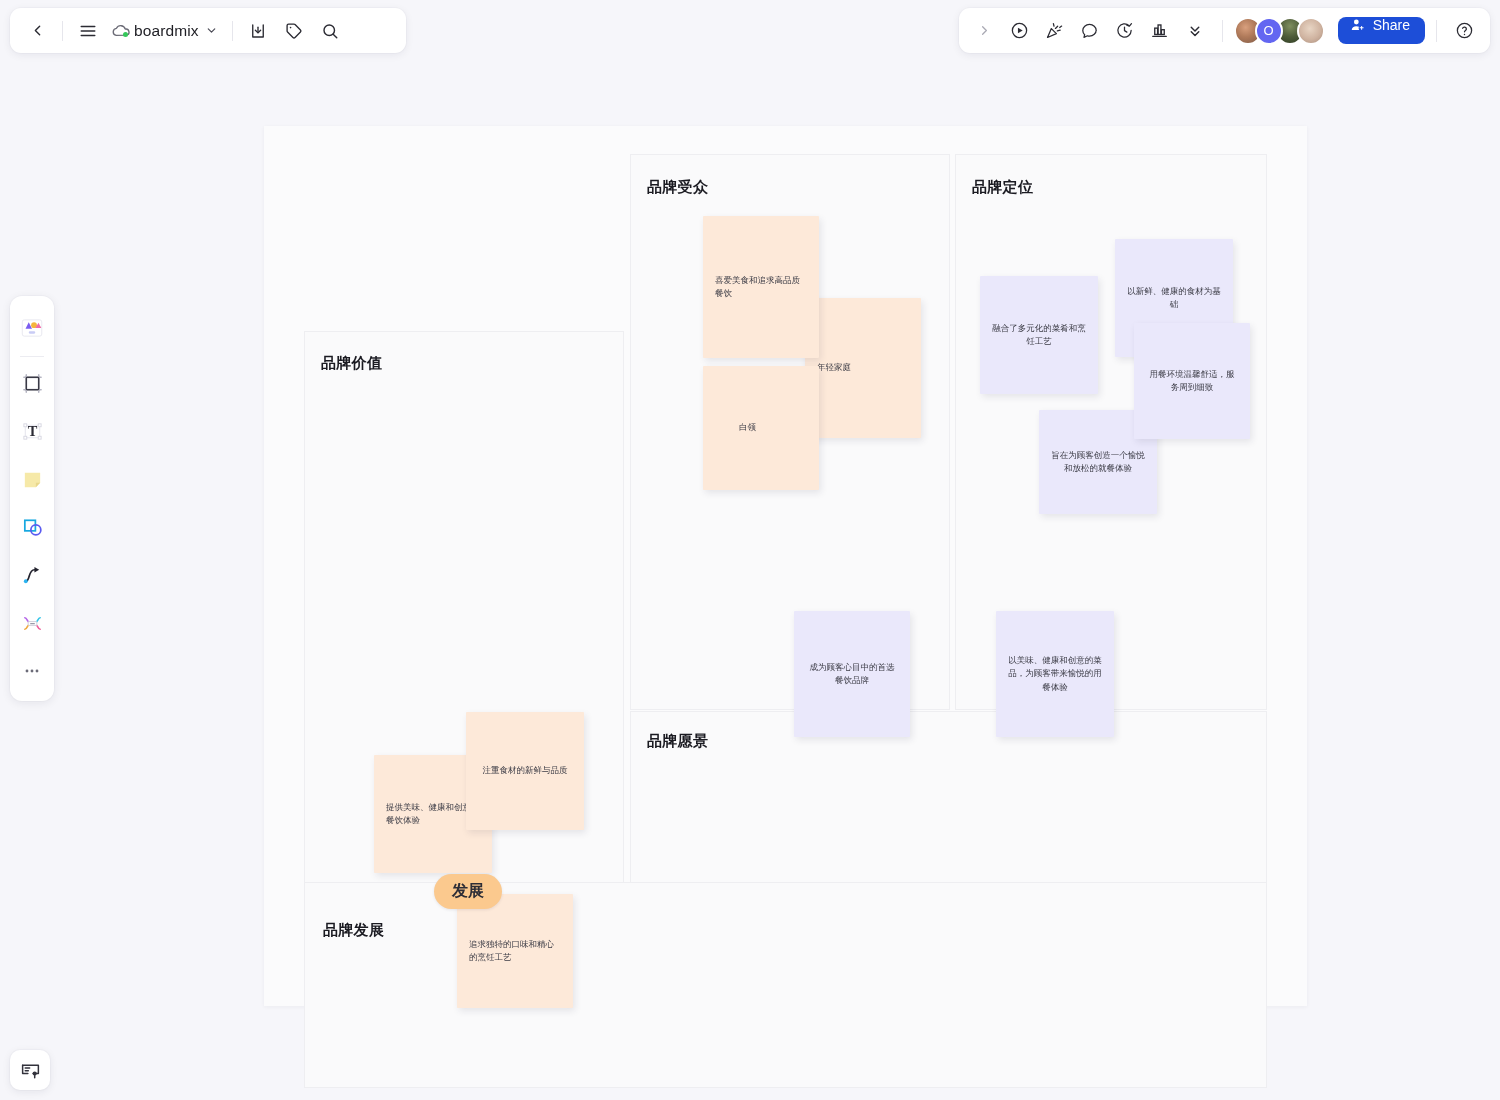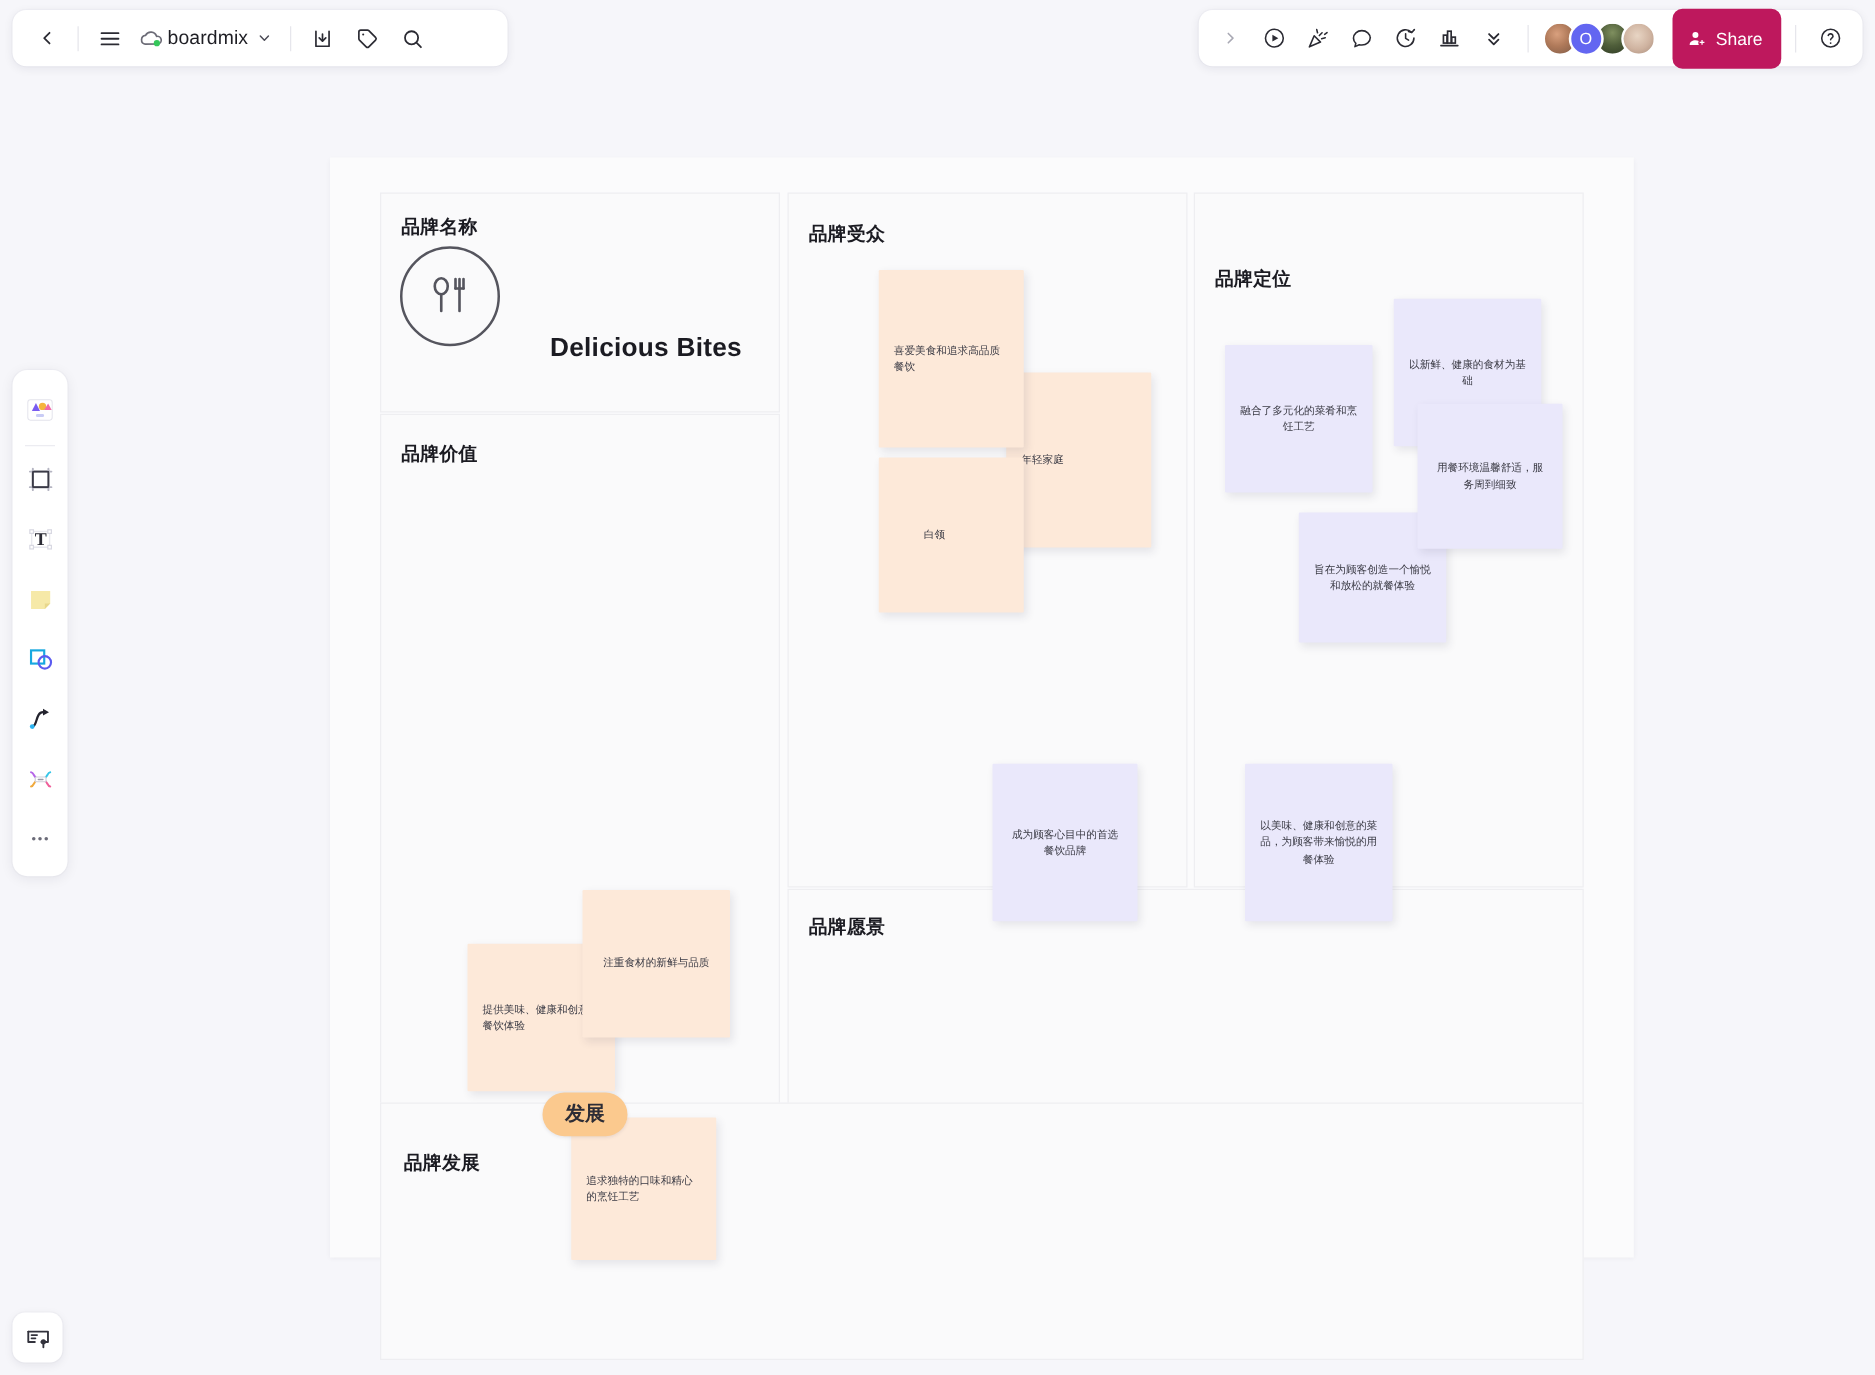--- a/index.html
+++ b/index.html
@@ -56,23 +56,23 @@
   .avatar:first-child { margin-left: 0; }
   .avatar.a1 { background: radial-gradient(circle at 40% 35%, #d9a07e 0%, #b07a5a 45%, #7d5a46 100%); }
   .avatar.a2 {
     background: #6366f1; color: #fff; display: flex; align-items: center;
     justify-content: center; font-size: 13px; font-weight: 500; z-index: 3;
   }
   .avatar.a3 { background: radial-gradient(circle at 50% 30%, #7f8f5f 0%, #4f5e3a 50%, #2f3b24 100%); }
   .avatar.a4 { background: radial-gradient(circle at 45% 40%, #e8d5c4 0%, #cfb3a0 55%, #a98d7c 100%); }
 
   .share-btn {
-    display: flex; align-items: center; gap: 7px;
-    height: 48px; padding: 0 15px 0 12px;
-    background: #be185d; border-radius: 8px;
+    display: flex; align-items: flex-start; gap: 7px;
+    height: 27px; padding: 0 15px 0 12px;
+    background: #1d4ed8; border-radius: 8px;
     color: #fff; font-size: 14px; cursor: pointer; flex: none;
   }
 
   
   .rail {
     position: absolute; left: 10px; top: 296px;
     width: 44px; background: #fff; border-radius: 12px;
     box-shadow: 0 2px 10px rgba(20,20,50,.08), 0 0 0 1px rgba(20,20,50,.02);
     padding: 8px 0 6px; display: flex; flex-direction: column; align-items: center;
   }
@@ -343,50 +343,37 @@
       <path d="M3 6v9.5h6"></path>
     <line x1="6" y1="9.2" x2="11" y2="9.2"></line>
       <line x1="6" y1="12.2" x2="9.5" y2="12.2"></line>
     <circle cx="16.8" cy="15.4" r="2.4" fill="currentColor" stroke="none"></circle>
     <path d="M16.8 17.8v2.6"></path>
   </svg>
 </div>
 
 <div class="frame">
 
-  <div class="panel" id="p-name">
-    <div class="panel-title" style="left:16px; top:17px;">品牌名称</div>
-    <div class="logo-circle" style="left:15px; top:42px;">
-      <svg width="44" height="44" viewBox="0 0 44 44" fill="none" stroke="#55555e" stroke-width="2.1" stroke-linecap="round" stroke-linejoin="round">
-        <ellipse cx="15" cy="14" rx="5.2" ry="6.4"></ellipse>
-        <path d="M15 20.4v13.4"></path>
-        <path d="M26.4 8.2v7.6M29.6 8.2v7.6M32.8 8.2v7.6"></path>
-        <path d="M26.4 15.8h6.4"></path>
-        <path d="M29.6 15.8v18"></path>
-      </svg>
-    </div>
-    <div class="brand-name" style="left:135px; top:112px;">Delicious Bites</div>
-  </div>
 
   <div class="panel" id="p-value">
     <div class="panel-title" style="left:16px; top:22px;">品牌价值</div>
   </div>
   <div class="note orange" style="left:202px; top:586px; width:118px; height:118px; z-index:6;text-align:right;">注重食材的新鲜与品质</div>
   <div class="note orange left-align" style="left:94px; top:629px; width:118px; height:118px; z-index:5;">提供美味、健康和创意的餐饮体验</div>
   <div class="note orange left-align" style="left:177px; top:768px; width:116px; height:114px; z-index:5;">追求独特的口味和精心的烹饪工艺</div>
 
   <div class="panel" id="p-audience">
     <div class="panel-title" style="left:16px; top:23px;">品牌受众</div>
   </div>
   <div class="note orange left-align" style="left:423px; top:90px; width:116px; height:142px; z-index:6;">喜爱美食和追求高品质餐饮</div>
   <div class="note orange left-align" style="left:525px; top:172px; width:116px; height:140px; z-index:5;">年轻家庭</div>
   <div class="note orange left-align" style="left:423px; top:240px; width:116px; height:124px; z-index:7;padding-left:36px;">白领</div>
 
   <div class="panel" id="p-position">
-    <div class="panel-title" style="left:16px; top:23px;margin-top:36px;">品牌定位</div>
+    <div class="panel-title" style="left:16px; top:23px;">品牌定位</div>
   </div>
   <div class="note purple" style="left:716px; top:150px; width:118px; height:118px; z-index:5;">融合了多元化的菜肴和烹饪工艺</div>
   <div class="note purple" style="left:851px; top:113px; width:118px; height:118px; z-index:5;">以新鲜、健康的食材为基础</div>
   <div class="note purple" style="left:870px; top:197px; width:116px; height:116px; z-index:7;">用餐环境温馨舒适，服务周到细致</div>
   <div class="note purple" style="left:775px; top:284px; width:118px; height:104px; z-index:6;">旨在为顾客创造一个愉悦和放松的就餐体验</div>
 
   <div class="panel" id="p-vision">
     <div class="panel-title" style="left:16px; top:20px;">品牌愿景</div>
   </div>
   <div class="note purple" style="left:530px; top:485px; width:116px; height:126px; z-index:5;">成为顾客心目中的首选餐饮品牌</div>

